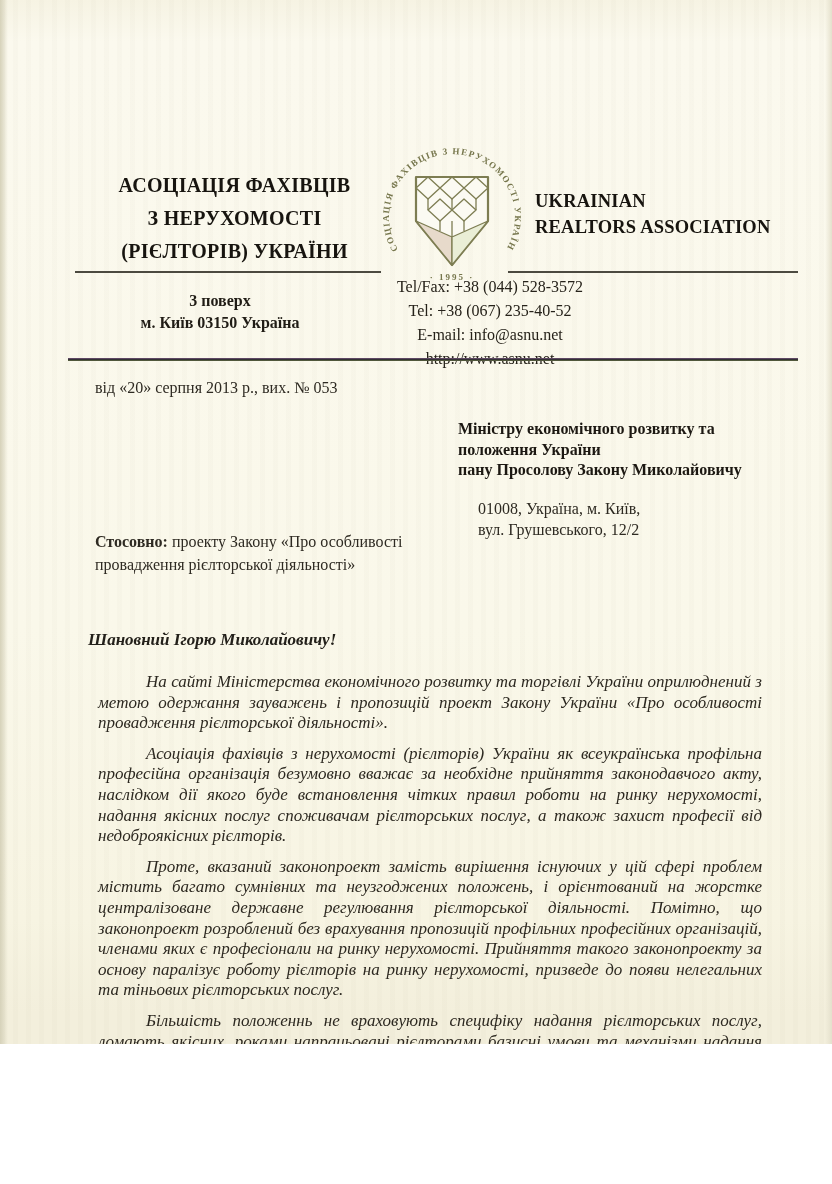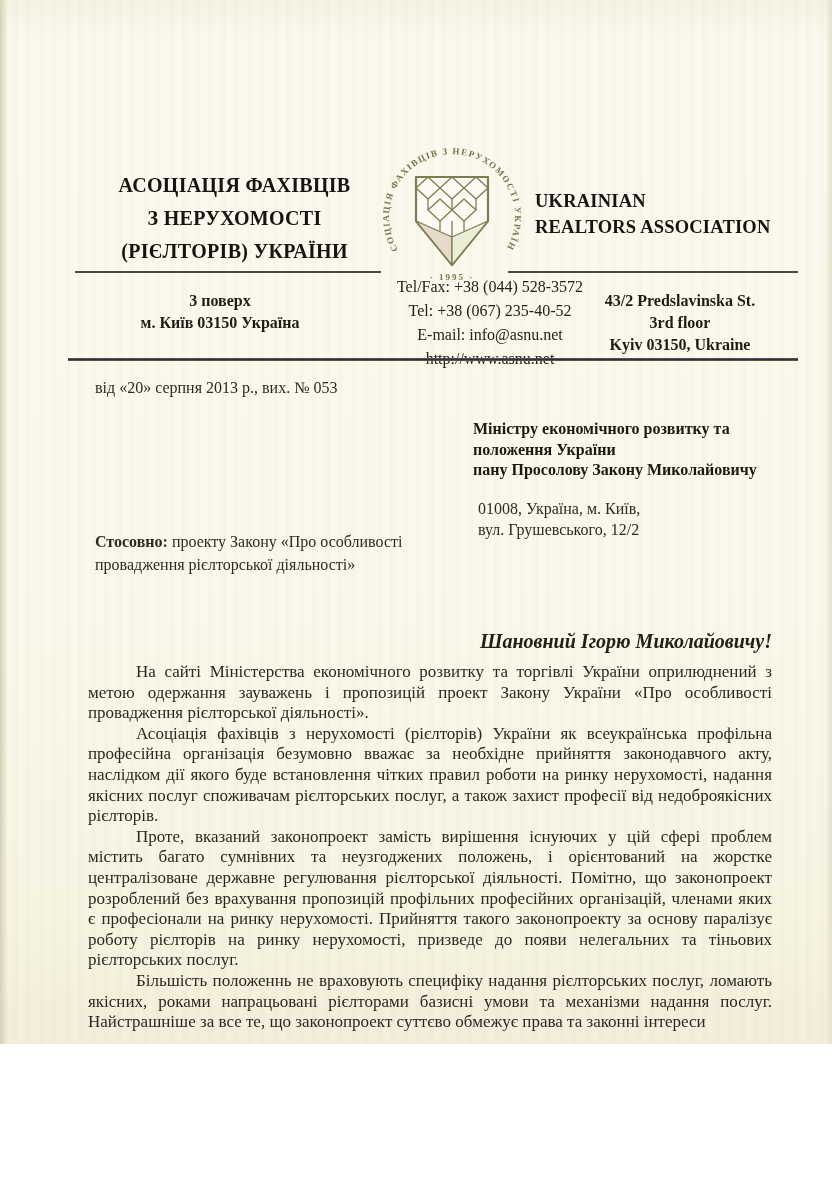--- a/index.html
+++ b/index.html
@@ -38,30 +38,30 @@
 
   .addr-uk{position:absolute;left:70px;top:290px;width:300px;text-align:center;
     font-weight:bold;font-size:16px;line-height:22px;color:#201c15;}
   .contacts{position:absolute;left:360px;top:275px;width:260px;text-align:center;
     font-size:16px;line-height:24px;color:#26221a;}
   .addr-en{position:absolute;left:545px;top:290px;width:270px;text-align:center;
     font-weight:bold;font-size:16px;line-height:22px;color:#201c15;}
 
   
   .ref-line{position:absolute;left:95px;top:379px;font-size:16px;}
-  .recipient-bold{position:absolute;left:473px;top:419px;font-weight:bold;
+  .recipient-bold{position:absolute;left:458px;top:419px;font-weight:bold;
     font-size:16px;line-height:20.5px;color:#1c1812;}
   .recipient-addr{position:absolute;left:478px;top:499px;font-size:16px;line-height:20.5px;}
   .subject{position:absolute;left:95px;top:531px;width:330px;font-size:16px;line-height:22.5px;}
   .subject .b{font-weight:bold;}
-  .salutation{position:absolute;left:88px;top:630px;width:684px;text-align:right;
-    font-weight:bold;font-style:italic;font-size:20px;color:#23201a;}
+  .salutation{position:absolute;left:88px;top:630px;width:684px;text-align:left;
+    font-weight:bold;font-style:italic;font-size:17px;color:#23201a;}
   .body-text{position:absolute;left:88px;top:662px;width:684px;
     font-size:17px;line-height:20.6px;text-align:justify;color:#2c2820;}
-  .body-text p{margin:0;text-indent:48px;}
+  .body-text p{margin:10px;text-indent:48px;font-style:italic;}
 </style>
 </head>
 <body>
 
 <div class="scan">
 
   <div class="edge-left"></div>
   <div class="edge-right"></div>
   <div class="bottom-shadow"></div>
   <div class="smudge a"></div>
@@ -108,25 +108,20 @@
     <div>м. Київ 03150 Україна</div>
   </div>
 
   <div class="contacts">
     <div>Tel/Fax: +38 (044) 528-3572</div>
     <div>Tel: +38 (067) 235-40-52</div>
     <div>E-mail: info@asnu.net</div>
     <div>http://www.asnu.net</div>
   </div>
 
-  <div class="addr-en">
-    <div>43/2 Predslavinska St.</div>
-    <div>3rd floor</div>
-    <div>Kyiv 03150, Ukraine</div>
-  </div>
 
   <div class="rule-thick"></div>
 
   <div class="ref-line">від «20» серпня 2013 р., вих. № 053</div>
 
   <div class="recipient-bold">
     <div>Міністру економічного розвитку та</div>
     <div>положення України</div>
     <div>пану Просолову Закону Миколайовичу</div>
   </div>

